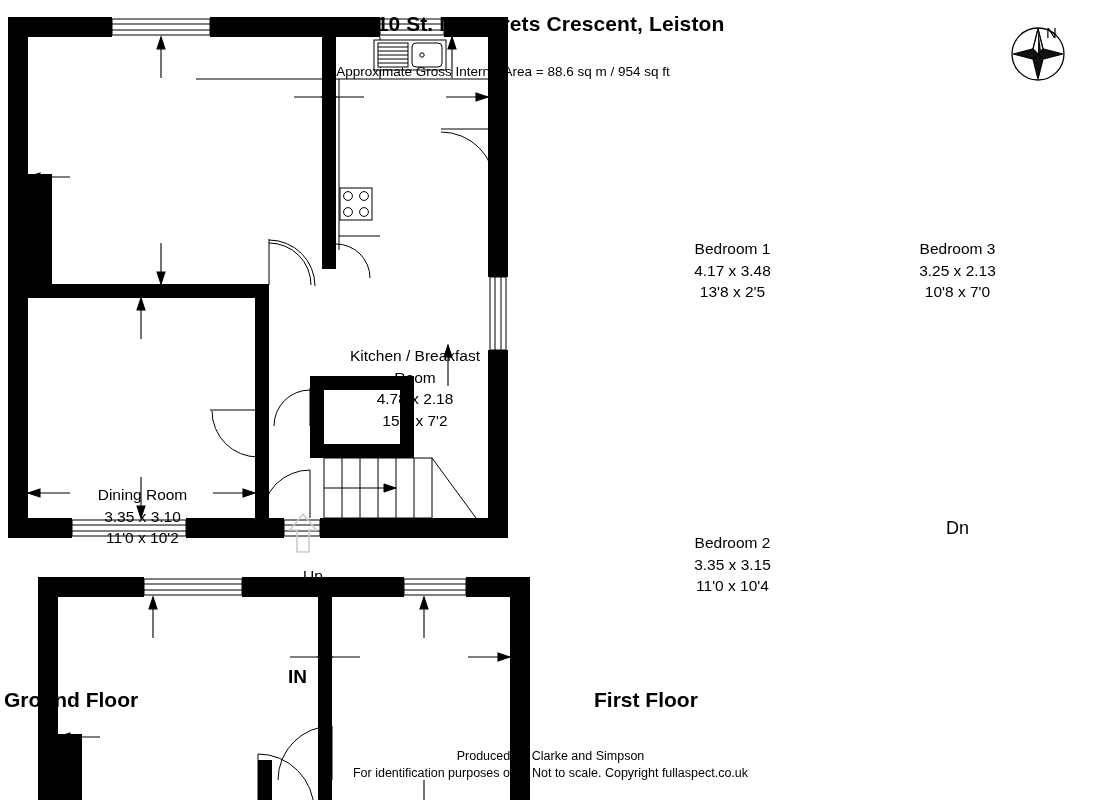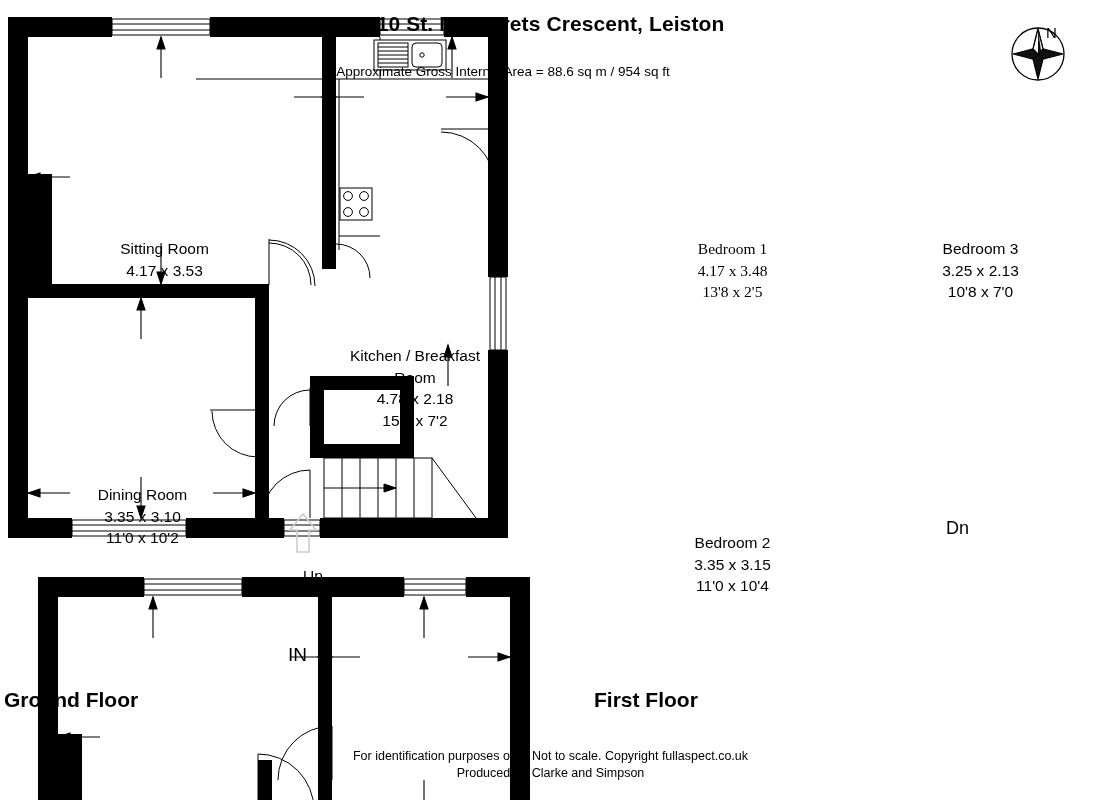--- a/index.html
+++ b/index.html
@@ -43,26 +43,26 @@
   }
   .room-label .rl-name{display:block;}
   .room-label .rl-m{display:block;}
   .room-label .rl-ft{display:block;}
 
   
   #lbl-sitting   {left:72px; top:238px; width:185px;}
   #lbl-dining    {left:50px; top:484px; width:185px;}
   #lbl-kitchen   {left:340px;top:345px; width:150px; white-space:normal;}
   #lbl-up        {left:303px;top:565px; font-size:15.5px;}
-  #lbl-in        {left:288px;top:644px; font-size:19px;font-weight:normal;}
-
-  
-  #lbl-bed1      {left:640px;top:238px; width:185px;font-family:Liberation Serif, serif;}
+  #lbl-in        {left:288px;top:666px; font-size:19px;font-weight:bold;}
+
+  
+  #lbl-bed1      {left:640px;top:238px; width:185px;}
   #lbl-bed2      {left:640px;top:484px; width:185px;margin-top:48px;}
-  #lbl-bed3      {left:893px;top:238px; width:175px;text-align:center;}
+  #lbl-bed3      {left:870px;top:238px; width:175px;text-align:center;}
   #lbl-dn        {left:946px;top:518px; font-size:18px;}
 </style>
 </head>
 <body>
 
 <div class="page">
 
   <div id="doc-title">10 St. Margarets Crescent, Leiston</div>
   <div id="doc-subtitle">Approximate Gross Internal Area = 88.6 sq m / 954 sq ft</div>
 
@@ -242,25 +242,20 @@
         <path d="M297,552 L297,530 L290,530 L303,514 L316,530 L309,530 L309,552 Z"></path>
       </g>
 
       <g stroke="#000" stroke-width="1" fill="none">
         <line x1="310" y1="470" x2="310" y2="518"></line>
         <path d="M310,470 A48,48 0 0 0 262,518"></path>
       </g>
     </svg>
   </div>
 
-  <div class="room-label" id="lbl-sitting">
-    <span class="rl-name">Sitting Room</span>
-    <span class="rl-m">4.17 x 3.53</span>
-    <span class="rl-ft">13'8 x 11'7</span>
-  </div>
   <div class="room-label" id="lbl-dining">
     <span class="rl-name">Dining Room</span>
     <span class="rl-m">3.35 x 3.10</span>
     <span class="rl-ft">11'0 x 10'2</span>
   </div>
   <div class="room-label" id="lbl-kitchen">
     <span class="rl-name">Kitchen / Breakfast Room</span>
     <span class="rl-m">4.78 x 2.18</span>
     <span class="rl-ft">15'8 x 7'2</span>
   </div>
@@ -444,17 +439,17 @@
     <span class="rl-name">Bedroom 3</span>
     <span class="rl-m">3.25 x 2.13</span>
     <span class="rl-ft">10'8 x 7'0</span>
   </div>
   <div class="room-label" id="lbl-dn">Dn</div>
 
   <div class="floor-caption" id="cap-ground">Ground Floor</div>
   <div class="floor-caption" id="cap-first">First Floor</div>
 
   <div id="footer">
+    <div>Produced for Clarke and Simpson</div>
     <div>For identification purposes only. Not to scale. Copyright fullaspect.co.uk</div>
-    <div>Produced for Clarke and Simpson</div>
   </div>
 
 </div>
 
 </body></html>

